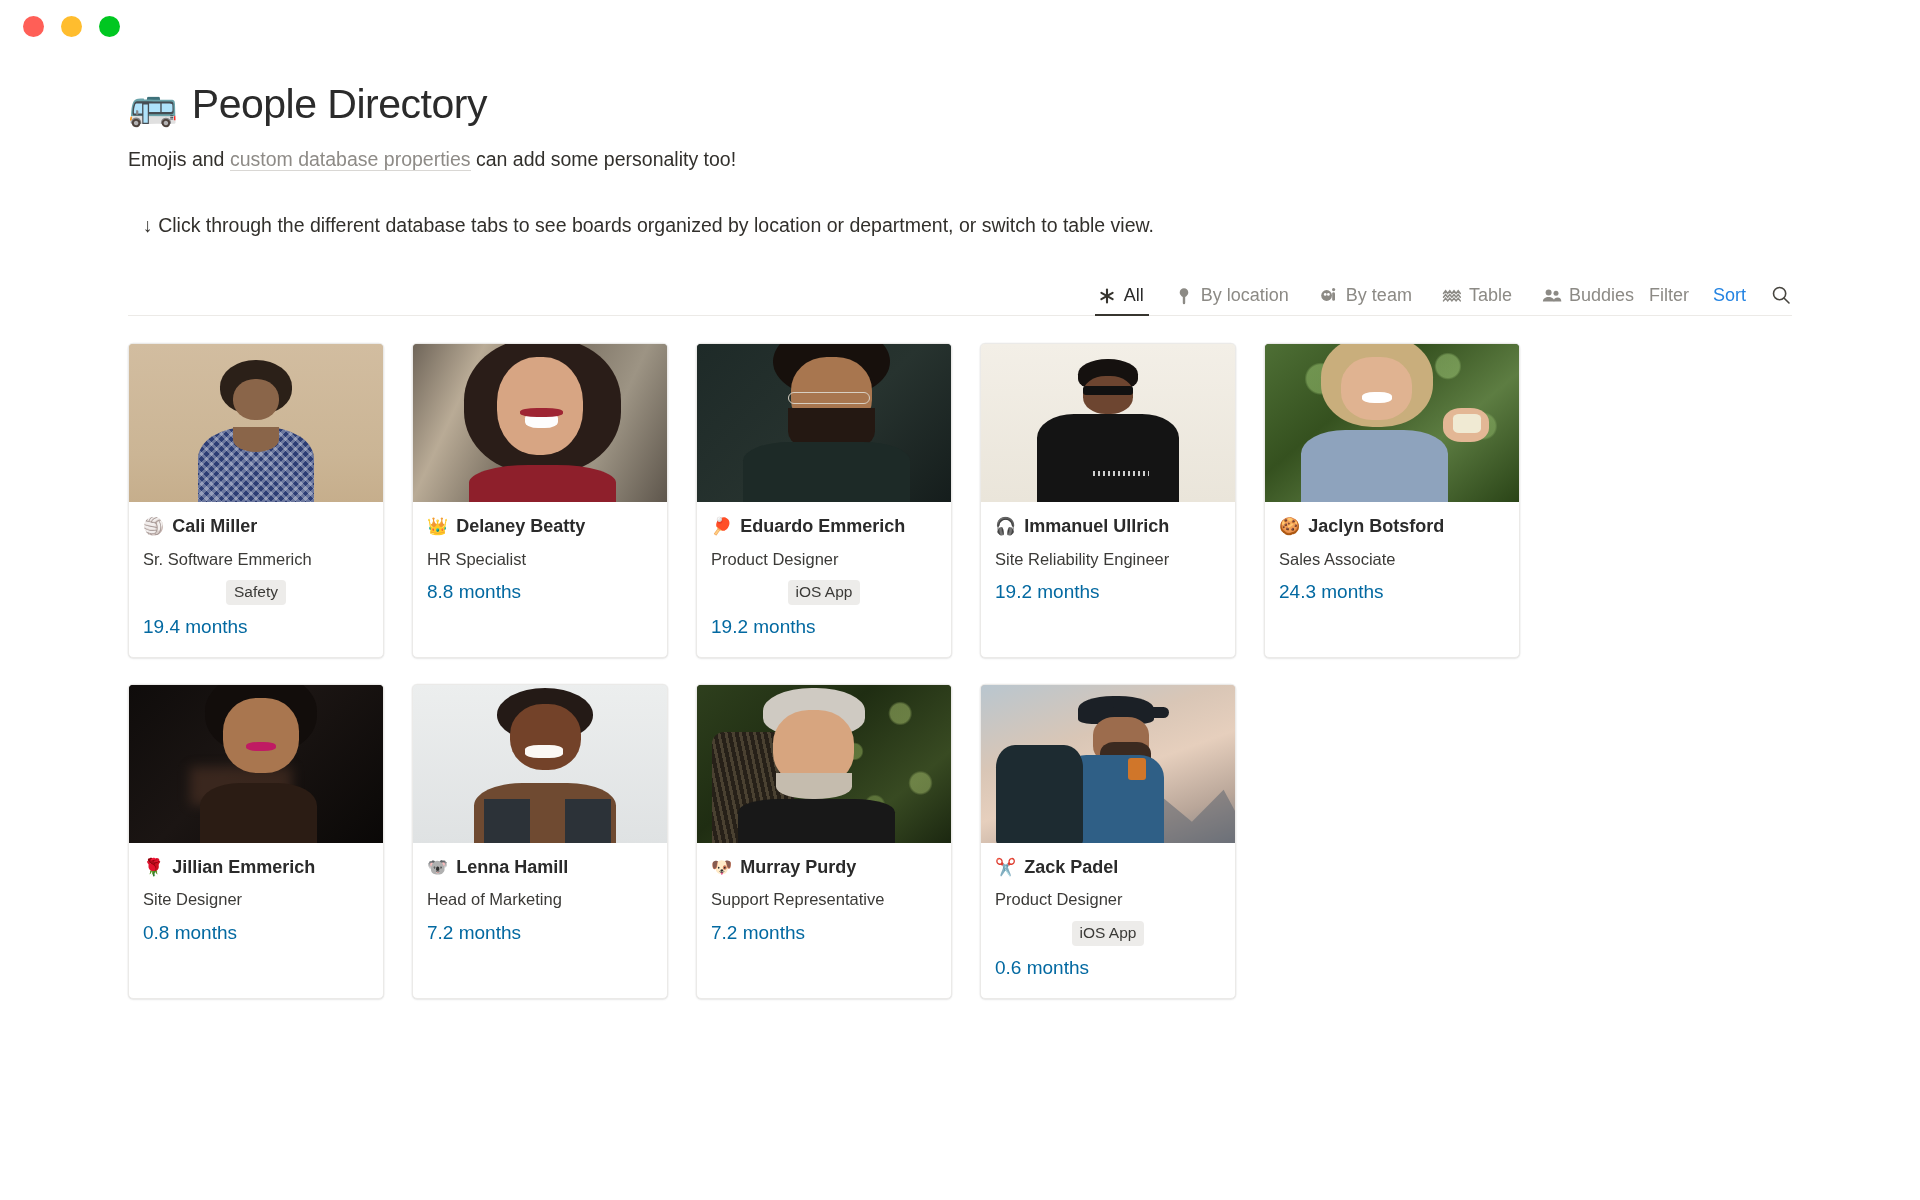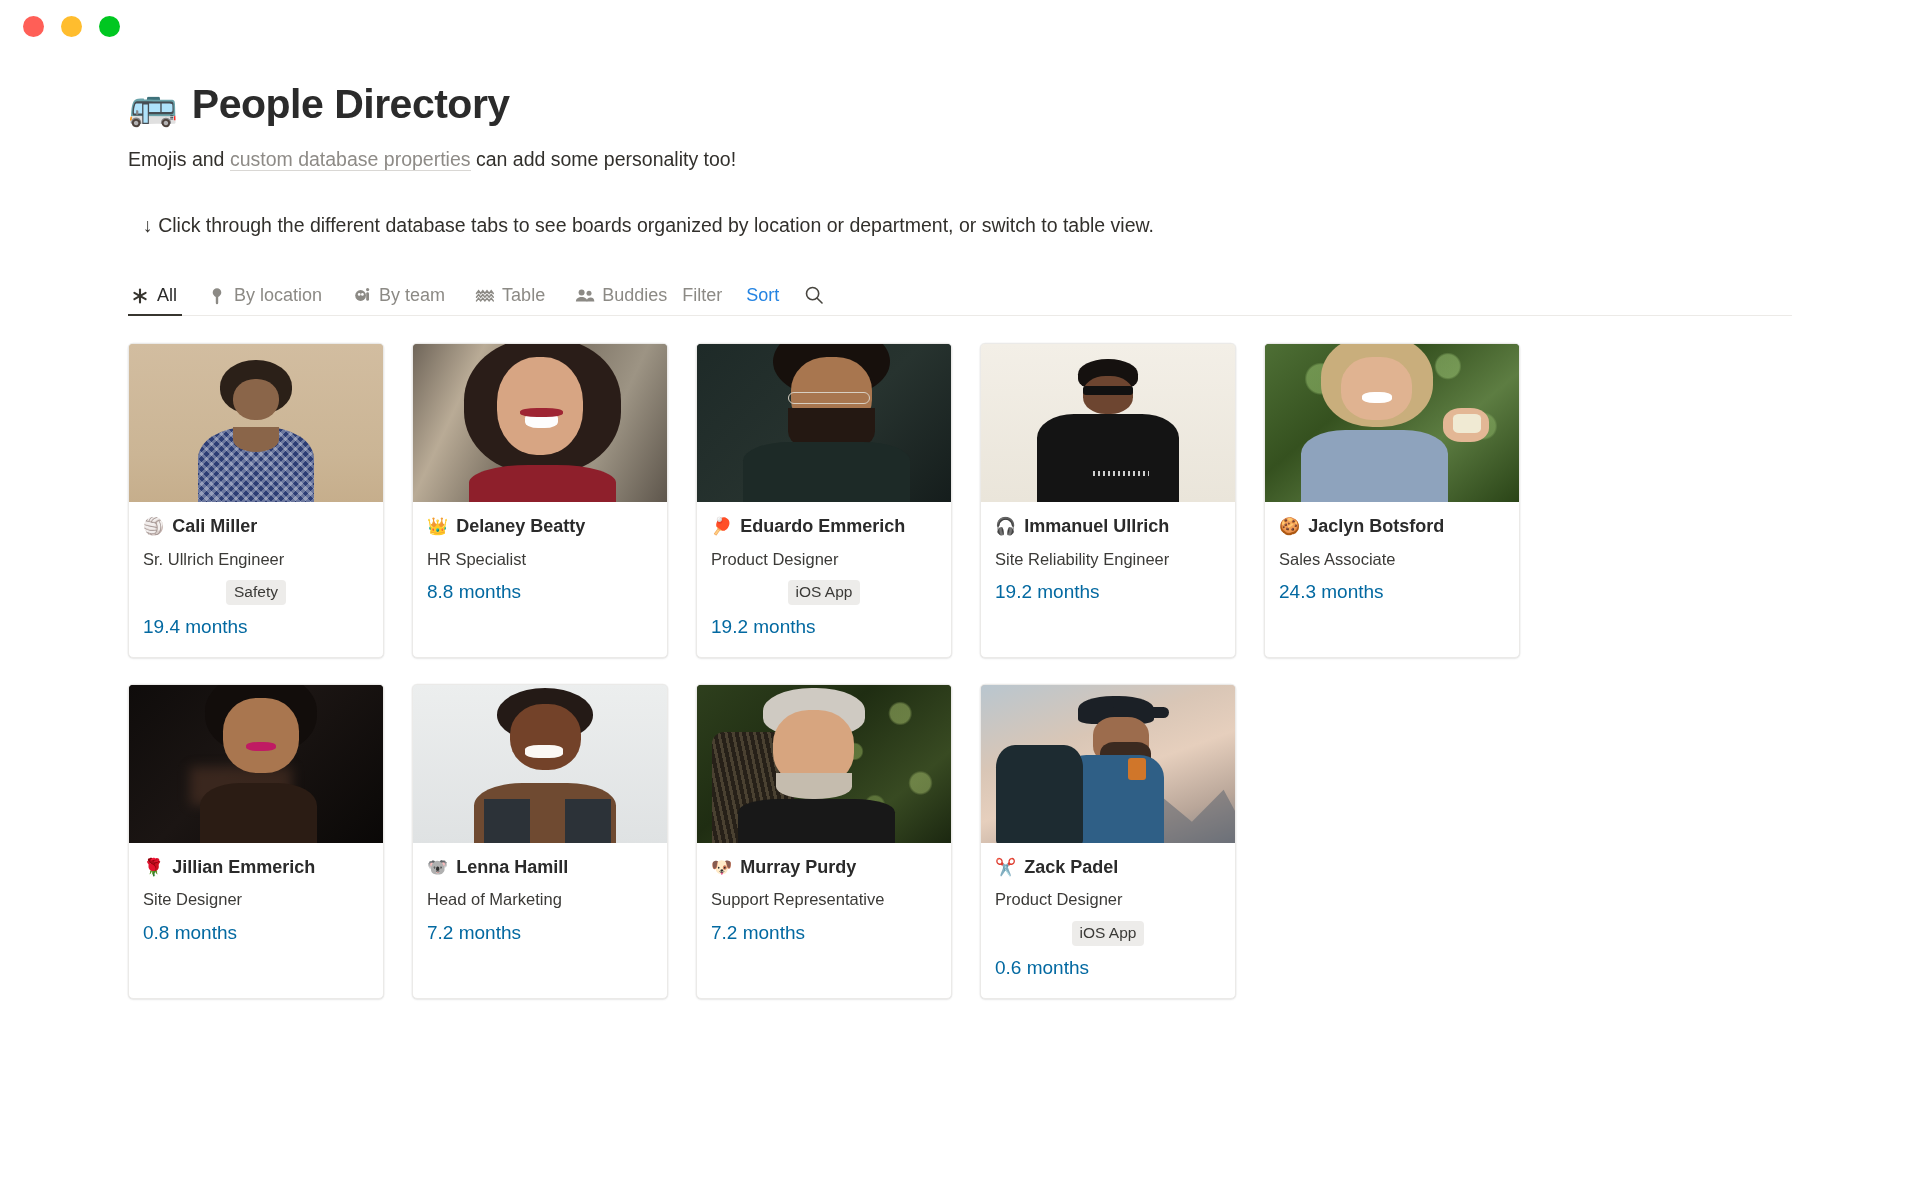--- a/index.html
+++ b/index.html
@@ -47,21 +47,21 @@
     gap: 14px;
     margin-top: 30px;
   }
   .title-emoji {
     font-size: 40px;
     line-height: 1;
     font-family: "DejaVu Sans", sans-serif;
   }
   .page-title {
     font-size: 41px;
-    font-weight: bold;
+    font-weight: normal;
     color: #2b2b2b;
     letter-spacing: -0.5px;
     line-height: 1.12;
   }
 
   
   .desc {
     margin-top: 17px;
     font-size: 19.5px;
     line-height: 1.45;
@@ -81,21 +81,21 @@
     white-space: nowrap;
     margin-left: 15px;
   }
 
   
   .tabbar {
     margin-top: 33px;
     height: 44px;
     display: flex;
     align-items: flex-end;
-    justify-content: flex-start;
+    justify-content: flex-end;
     border-bottom: 1px solid #eceae7;
     position: relative;
   }
   .tabs {
     display: flex;
     align-items: flex-end;
     gap: 0px;
   }
   .tab {
     display: flex;
@@ -324,21 +324,21 @@
    <div class="ph-layer" style="left:41%;top:22%;width:18%;height:26%;border-radius:48%;background:#8a6549"></div>
    <div class="ph-layer" style="left:27%;top:52%;width:46%;height:48%;border-radius:42% 42% 0 0;background:#2c3d75"></div>
    <div class="ph-layer" style="left:27%;top:52%;width:46%;height:48%;border-radius:42% 42% 0 0;background:repeating-linear-gradient(45deg,rgba(255,255,255,.30) 0 3px,transparent 3px 7px),repeating-linear-gradient(-45deg,rgba(255,255,255,.30) 0 3px,transparent 3px 7px)"></div>
    <div class="ph-layer" style="left:41%;top:52%;width:18%;height:16%;border-radius:0 0 60% 60%;background:#8a6549"></div>
         </div>
         <div class="card-body">
           <div class="card-name">
             <span class="name-emoji">🏐</span>
             <span>Cali Miller</span>
           </div>
-          <div class="card-role">Sr. Ullrich Engineer</div>
+          <div class="card-role">Sr. Software Emmerich</div>
           <div class="card-tag-row"><span class="card-tag">Safety</span></div>
           <div class="card-tenure">19.4 months</div>
         </div>
       </div>
       <div class="card">
         <div class="card-photo" style="background: rgb(141, 132, 118);">
           <div class="ph-layer" style="inset:0;background:linear-gradient(115deg,#6f6559 0%,#b9ab96 22%,#7a7062 46%,#9d9484 72%,#5e564c 100%)"></div>
    <div class="ph-layer" style="left:20%;top:-4%;width:62%;height:86%;border-radius:46%;background:#2a1d18"></div>
    <div class="ph-layer" style="left:33%;top:8%;width:34%;height:62%;border-radius:46%;background:#d8a municipal"></div>
    <div class="ph-layer" style="left:33%;top:8%;width:34%;height:62%;border-radius:46%;background:#d7a583"></div>

